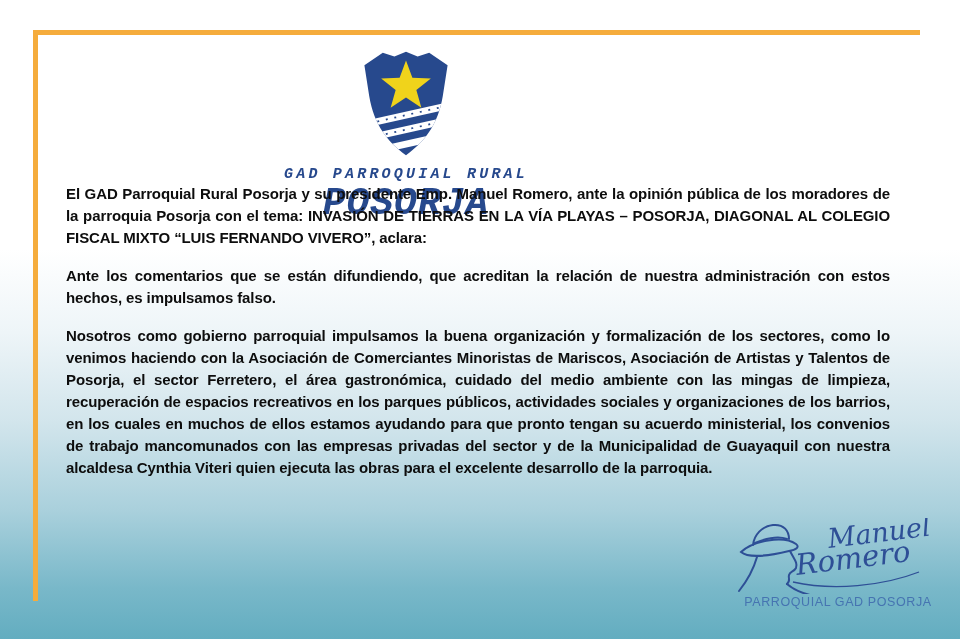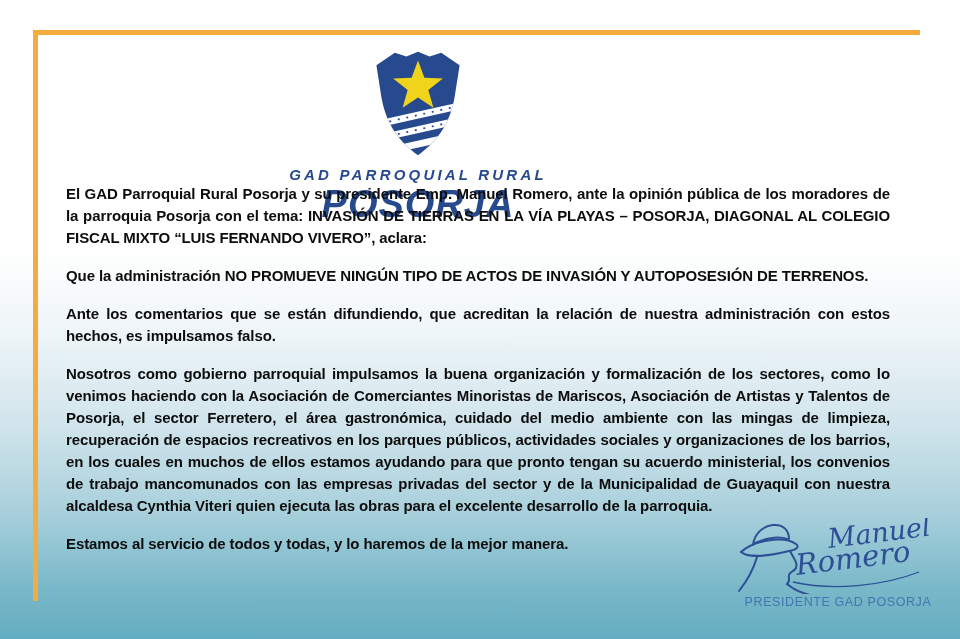--- a/index.html
+++ b/index.html
@@ -11,21 +11,21 @@
       #a9d0dc 80%, #79b8c9 92%, #63adc0 100%);
   }
   .border-top {
     position:absolute; left:33px; top:30px; width:887px; height:5px;
     background:#f5ac3c;
   }
   .border-left {
     position:absolute; left:33px; top:30px; width:5px; height:571px;
     background:#f5ac3c;
   }
-  .logo { position:absolute; left:12px; top:44px; width:812px; text-align:center; }
+  .logo { position:absolute; left:0; top:44px; width:812px; text-align:center;font-family:Liberation Mono, monospace; }
   .logo svg { display:block; margin:0 auto; }
   .logo-subtitle {
     margin-top:5px; color:#27498d; font-weight:bold; font-style:italic;
     font-size:15px; letter-spacing:3.2px; line-height:1;
   }
   .logo-title {
     margin-top:3px; color:#27498d; font-weight:bold; font-style:italic;
     font-size:38px; letter-spacing:1px; line-height:1;
   }
   .statement {
@@ -66,38 +66,36 @@
         <path d="M-6,116 L106,91" stroke="#ffffff" stroke-width="7" fill="none"></path>
       </g>
       <polygon points="50,17 56.6,34.9 75.7,35.7 60.7,47.5 65.9,65.8 50,55.3 34.1,65.8 39.3,47.5 24.3,35.7 43.4,34.9" fill="#f0d31b"></polygon>
     </svg>
     <div class="logo-subtitle">GAD PARROQUIAL RURAL</div>
     <div class="logo-title">POSORJA</div>
   </div>
 
   <div class="statement">
     <p>El GAD Parroquial Rural Posorja y su presidente Emp. Manuel Romero, ante la opinión pública de los moradores de la parroquia Posorja con el tema: INVASIÓN DE TIERRAS EN LA VÍA PLAYAS – POSORJA, DIAGONAL AL COLEGIO FISCAL MIXTO “LUIS FERNANDO VIVERO”, aclara:</p>
-    <p>Que la administración NO PROMUEVE NINGÚN TIPO DE ACTOS DE INVASIÓN Y AUTOPOSESIÓN DE TERRENOS.</p>
     <p>Ante los comentarios que se están difundiendo, que acreditan la relación de nuestra administración con estos hechos, es impulsamos falso.</p>
     <p>Nosotros como gobierno parroquial impulsamos la buena organización y formalización de los sectores, como lo venimos haciendo con la Asociación de Comerciantes Minoristas de Mariscos, Asociación de Artistas y Talentos de Posorja, el sector Ferretero, el área gastronómica, cuidado del medio ambiente con las mingas de limpieza, recuperación de espacios recreativos en los parques públicos, actividades sociales y organizaciones de los barrios, en los cuales en muchos de ellos estamos ayudando para que pronto tengan su acuerdo ministerial, los convenios de trabajo mancomunados con las empresas privadas del sector y de la Municipalidad de Guayaquil con nuestra alcaldesa Cynthia Viteri quien ejecuta las obras para el excelente desarrollo de la parroquia.</p>
-    <p>Estamos al servicio de todos y todas, y lo haremos de la mejor manera.</p>
   </div>
 
   <div class="signature">
     <svg width="210" height="76" viewBox="0 0 210 76">
       <g stroke="#2e4f96" stroke-width="2" fill="none" stroke-linecap="round">
         <path d="M20,27 C21,17 29,8 40,7 C51,6 56,13 56,21"></path>
         <path d="M8,34 C20,23 50,17 63,26 C67,29 63,32 56,33 C40,37 16,41 8,34 Z"></path>
         <path d="M22,25 C34,20 46,18 54,21"></path>
         <path d="M57,33 C61,41 65,45 63,50 C61,54 57,53 56,57 C55,61 58,62 54,66"></path>
         <path d="M24,39 C20,53 14,63 6,73"></path>
         <path d="M54,66 C61,72 69,75 77,77"></path>
       </g>
       <g fill="#2e4f96" font-family="DejaVu Serif, serif" font-style="italic">
         <text x="96" y="30" font-size="27" transform="rotate(-7 96 30)">Manuel</text>
         <text x="64" y="57" font-size="29" transform="rotate(-7 64 57)">Romero</text>
       </g>
       <path d="M60,64 C100,73 150,68 186,54" stroke="#2e4f96" stroke-width="1.3" fill="none"></path>
     </svg>
-    <div class="sig-title">PRESIDENTE GAD POSORJA</div>
+    <div class="sig-title">PARROQUIAL GAD POSORJA</div>
   </div>
 
 </div>
 
 </body></html>

